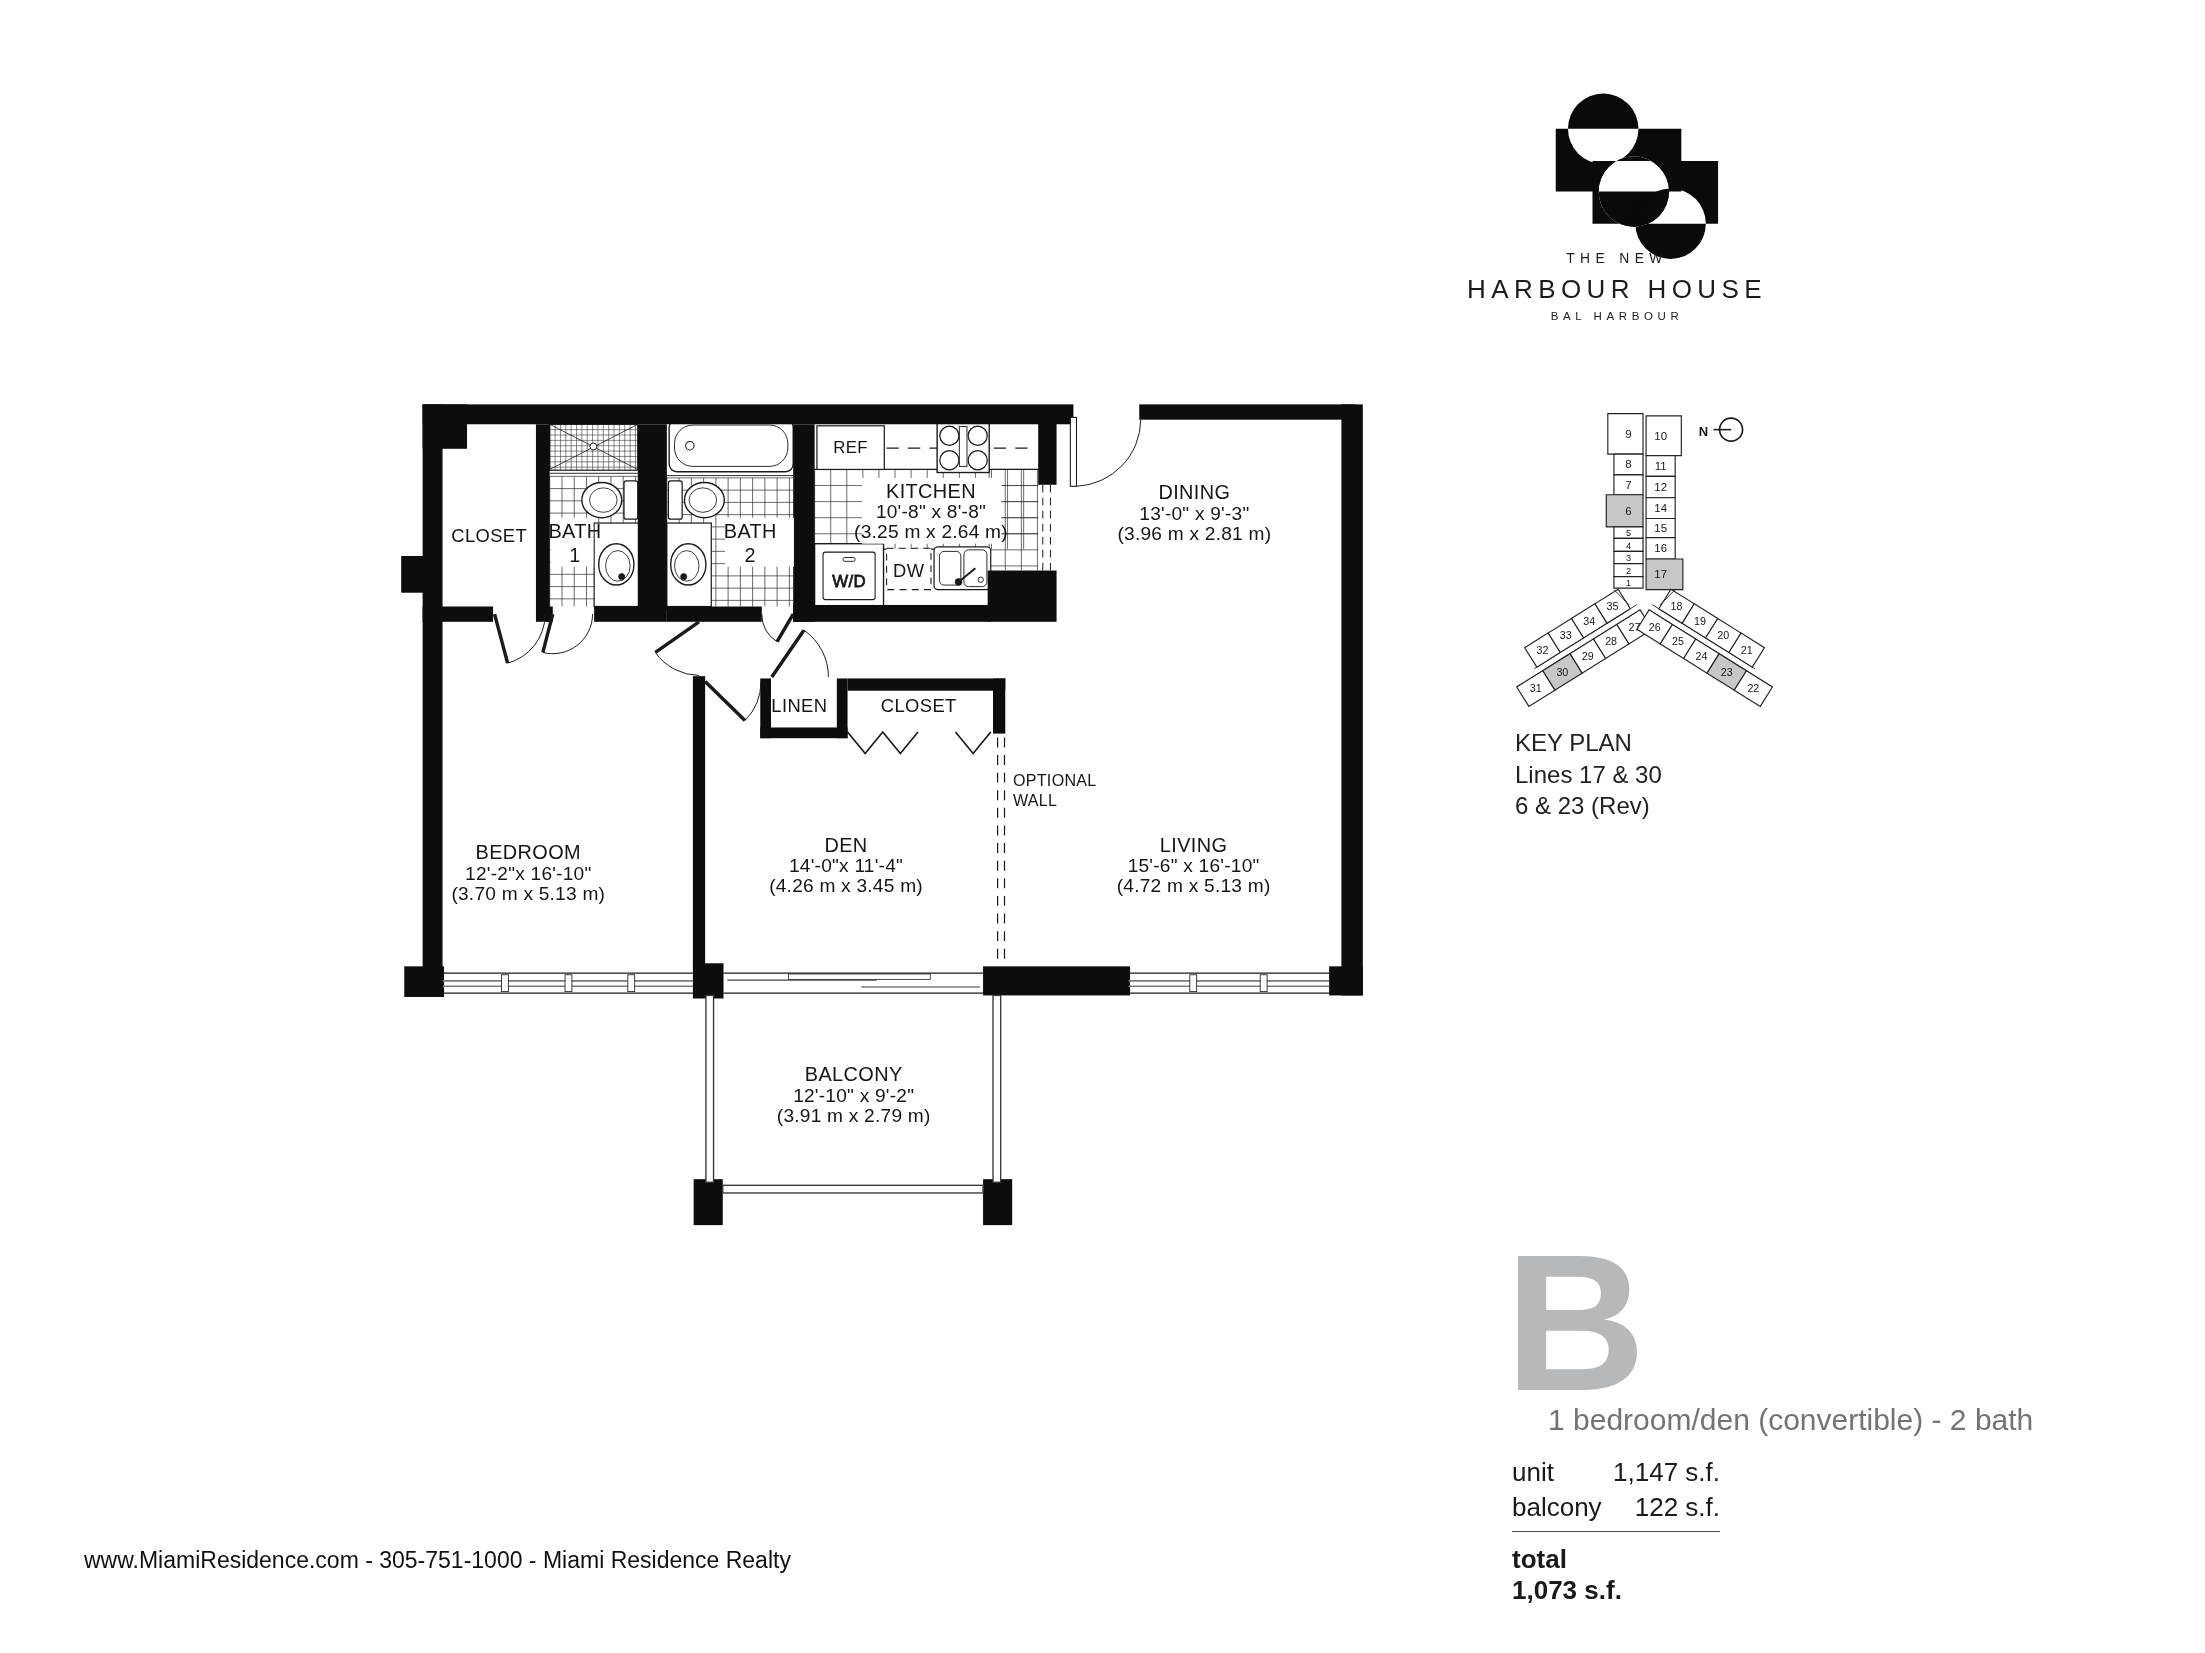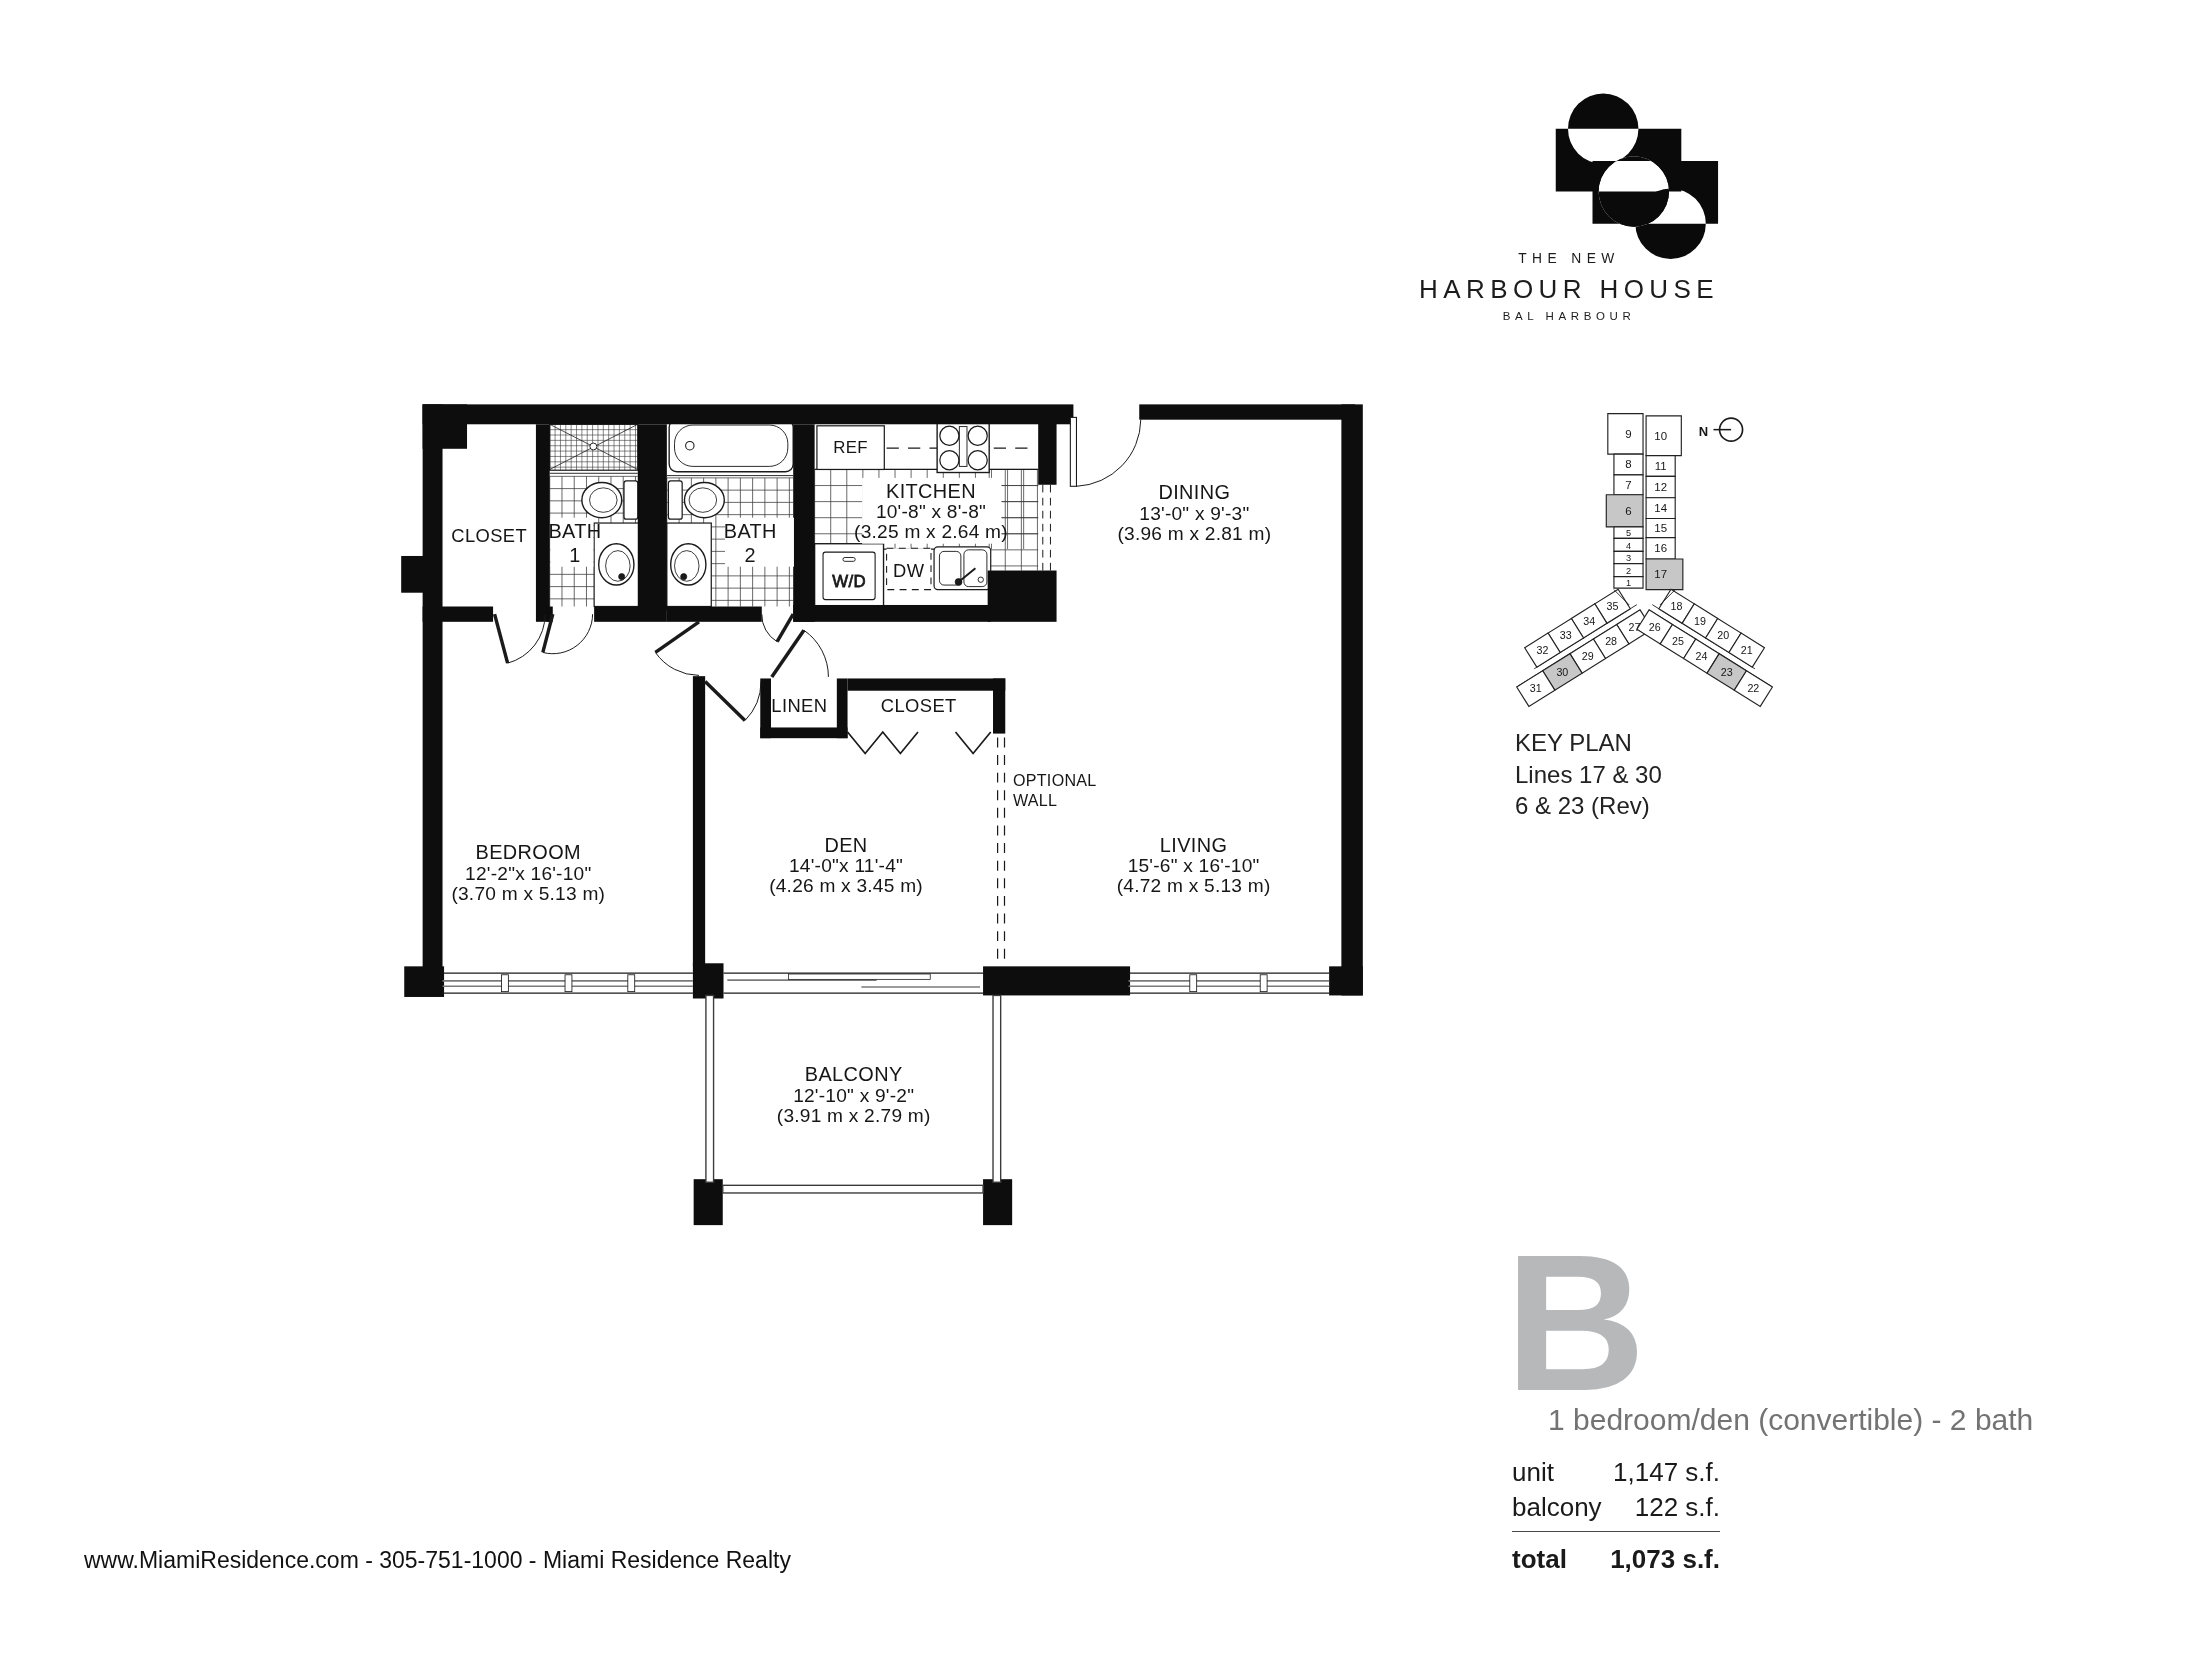--- a/index.html
+++ b/index.html
@@ -7,32 +7,32 @@
         font-family:"Liberation Sans","DejaVu Sans",sans-serif;color:#161616;}
   #plan-svg{position:absolute;left:0;top:0;width:2205px;height:1654px;}
   svg text{fill:#161616;}
   .roomlabel{font-size:26px;letter-spacing:.5px;}
   .dims{font-size:25px;letter-spacing:.3px;}
   .smalllabel{font-size:24px;letter-spacing:.5px;}
   .tinylabel{font-size:22px;letter-spacing:.4px;}
   .optlabel{font-size:21px;letter-spacing:.4px;}
   .kpnum{font-size:15px;}
   .abs{position:absolute;}
-  #brand-text{left:1416px;top:251px;width:306px;text-align:center;color:#1c1c1c;}
+  #brand-text{left:1464px;top:251px;width:306px;text-align:center;color:#1c1c1c;}
   #brand-line1{font-size:13.8px;letter-spacing:5.4px;}
   #brand-line2{font-size:26px;letter-spacing:5.4px;margin-top:8px;font-weight:500;}
   #brand-line3{font-size:11.5px;letter-spacing:4.6px;margin-top:5px;}
   #keyplan-caption{left:1515px;top:727px;font-size:24px;line-height:1.32;color:#222;}
   #plan-letter{left:1505px;top:1225px;font-size:195px;font-weight:bold;line-height:1;color:#b6b8ba;}
   #plan-suffix{left:1642px;top:1311px;font-size:90px;font-weight:bold;line-height:1;color:#b6b8ba;}
   #unit-desc{left:1512px;top:1403px;font-size:30px;color:#737373;margin-left:36px;}
   #stats{left:1512px;top:1459px;width:208px;font-size:26px;color:#1a1a1a;}
   .stat-row{display:flex;justify-content:space-between;line-height:1.0;margin-bottom:9.2px;gap:12px;}
   #stat-divider{border-top:1.5px solid #4a4a4a;margin:10.7px 0 0 0;}
-  #total-row{display:flex;justify-content:space-between;font-weight:bold;padding-top:12.3px;}
+  #total-row{display:flex;justify-content:space-between;font-weight:bold;padding-top:12.3px;flex-direction:column;}
   #footer-text{left:84px;top:1547px;font-size:23px;color:#111;text-align:center;}
 </style>
 </head>
 <body>
 
 <div id="page">
 
 <svg id="plan-svg" viewBox="0 0 2880 2160">
 
   <g>

